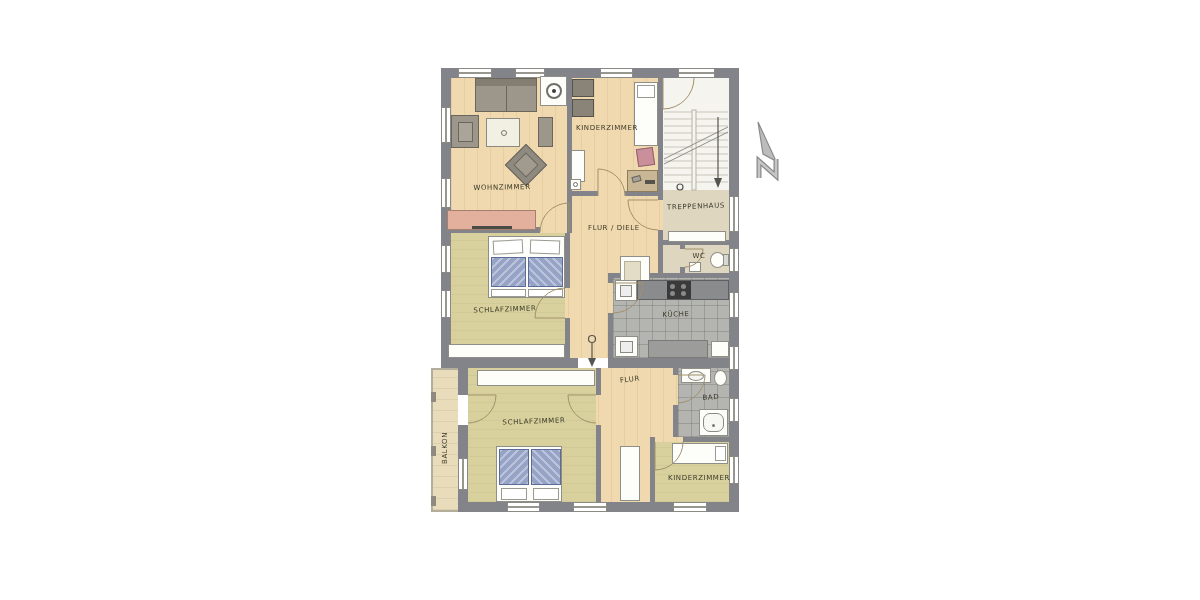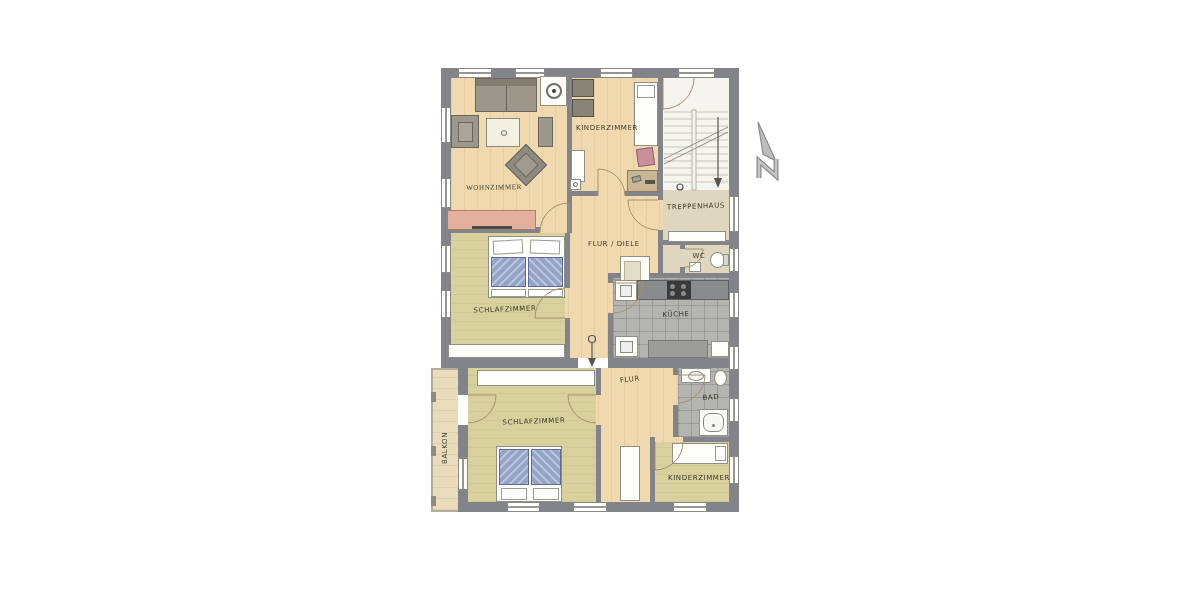--- a/index.html
+++ b/index.html
@@ -256,24 +256,24 @@
         <line class="arc" x1="224" y1="382" x2="224" y2="410"></line>
     </g>
 
     <g>
       <circle cx="161" cy="279" r="3.5" class="dark"></circle>
       <line class="dark" x1="161" y1="283" x2="161" y2="300"></line>
       <polygon points="157,298 165,298 161,307" fill="#55554f"></polygon>
     </g>
   </svg>
 
-  <div class="room-label" style="left:63px;top:128px;transform:translate(-50%,-50%) rotate(-1deg);font-family:Liberation Serif, serif;">WOHNZIMMER</div>
+  <div class="room-label" style="left:71px;top:128px;transform:translate(-50%,-50%) rotate(-1deg);">WOHNZIMMER</div>
   <div class="room-label" style="left:176px;top:68px;">KINDERZIMMER</div>
   <div class="room-label" style="left:265px;top:147px;transform:translate(-50%,-50%) rotate(-2deg);">TREPPENHAUS</div>
-  <div class="room-label" style="left:183px;top:184px;">FLUR / DIELE</div>
+  <div class="room-label" style="left:183px;top:168px;">FLUR / DIELE</div>
   <div class="room-label" style="left:268px;top:196px;">WC</div>
   <div class="room-label" style="left:245px;top:255px;transform:translate(-50%,-50%) rotate(-2deg);">KÜCHE</div>
   <div class="room-label" style="left:74px;top:250px;transform:translate(-50%,-50%) rotate(-2deg);">SCHLAFZIMMER</div>
   <div class="room-label" style="left:199px;top:320px;transform:translate(-50%,-50%) rotate(-7deg);">FLUR</div>
   <div class="room-label" style="left:280px;top:338px;transform:translate(-50%,-50%) rotate(-4deg);">BAD</div>
   <div class="room-label" style="left:103px;top:362px;transform:translate(-50%,-50%) rotate(-2deg);">SCHLAFZIMMER</div>
   <div class="room-label vlabel" style="left:14px;top:388px;">BALKON</div>
   <div class="room-label" style="left:268px;top:418px;">KINDERZIMMER</div>
 </div>
 

